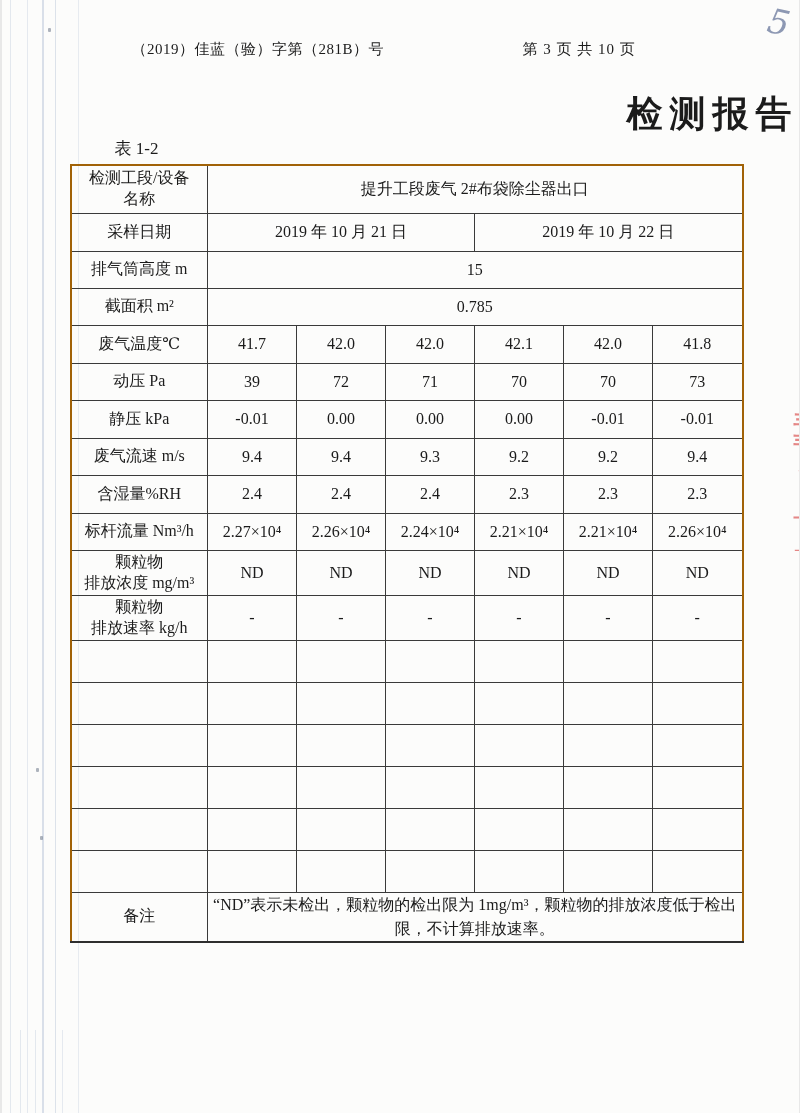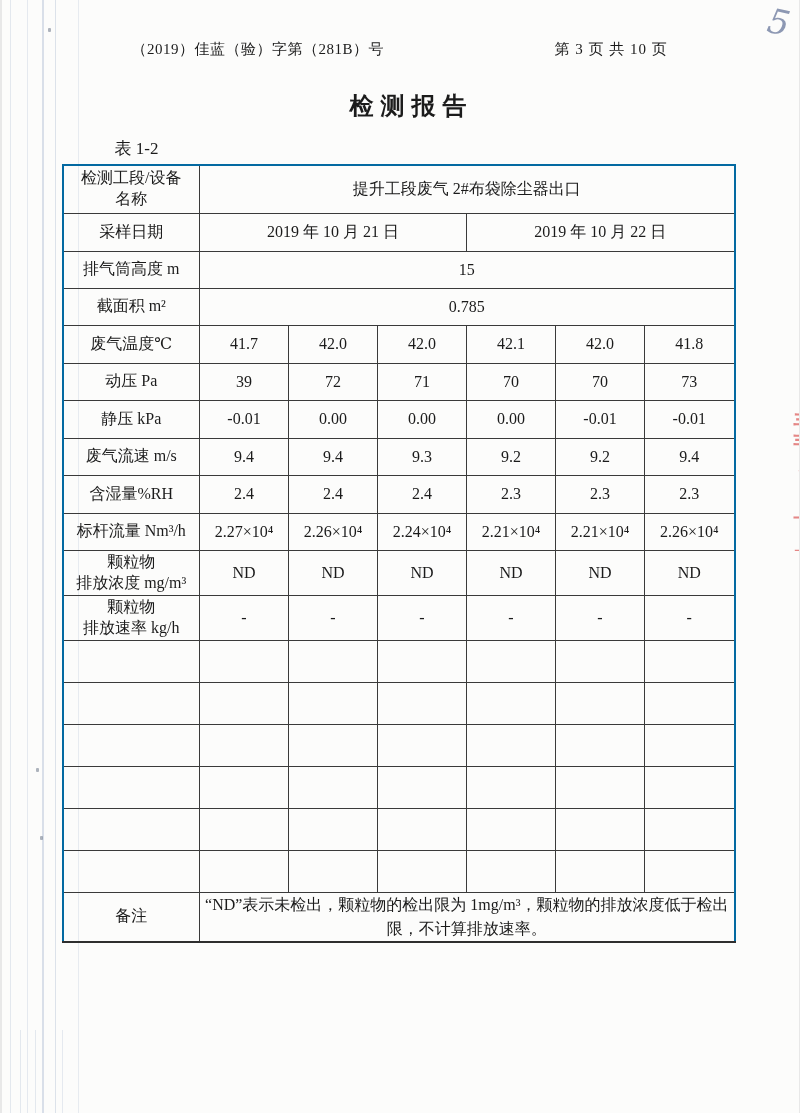--- a/index.html
+++ b/index.html
@@ -16,39 +16,39 @@
   .streak.s3{ left:40px; width:2px; opacity:.42; }
   .streak.s4{ left:53px; width:1px; opacity:.38; }
   .streak.s5{ left:76px; width:1px; opacity:.26; }
   .streak.short{ top:1030px; }
   .streak.s6{ left:18px; width:1px; opacity:.30; }
   .streak.s7{ left:33px; width:1px; opacity:.30; }
   .streak.s8{ left:60px; width:1px; opacity:.28; }
   .speck { position:absolute; width:3px; height:4px; background:#6b7688; opacity:.55; border-radius:1px; }
 
   .hdr-doc  { position:absolute; left:130px; top:40px; font-size:15px; letter-spacing:.5px; }
-  .hdr-page { position:absolute; left:553px; top:40px; font-size:15px; letter-spacing:1px; }
+  .hdr-page { position:absolute; left:521px; top:40px; font-size:15px; letter-spacing:1px; }
   .hand-mark {
     position:absolute; left:766px; top:2px; font-size:34px; font-style:italic;
     transform:rotate(12deg); font-family:"DejaVu Serif",serif; font-weight:400;
   }
   .title {
-    position:absolute; left:16px; right:0; top:90px; text-align:center;
-    font-size:24px; font-weight:bold; letter-spacing:7px; text-indent:7px;
+    position:absolute; left:16px; right:0; top:90px; text-align:right;
+    font-size:36px; font-weight:bold; letter-spacing:7px; text-indent:7px;
   }
   .tbl-label { position:absolute; left:113px; top:137px; font-size:17px; }
   .tbl-title {
     position:absolute; left:0; right:0; top:135px; text-align:center;
     font-size:18px; letter-spacing:2.5px; text-indent:2.5px;
   }
 
   table.report {
-    position:absolute; left:60px; top:164px; width:672px;
+    position:absolute; left:68px; top:164px; width:672px;
     border-collapse:collapse; table-layout:fixed;
-    border:2px solid #0369a1;
+    border:2px solid #a16207;
   }
   table.report td {
     border:1.5px solid #3a3a3a; text-align:center; vertical-align:middle;
     font-size:16px; padding:0 2px; overflow:hidden;
   }
   td.lbl { white-space:pre-line; line-height:1.3; }
   td.remark-cell { text-align:left; padding:5px 12px 5px 12px; line-height:1.5; font-size:16px; }
   tr.bottom td { border-bottom:2.5px solid #2e2e2e; }
 
   

